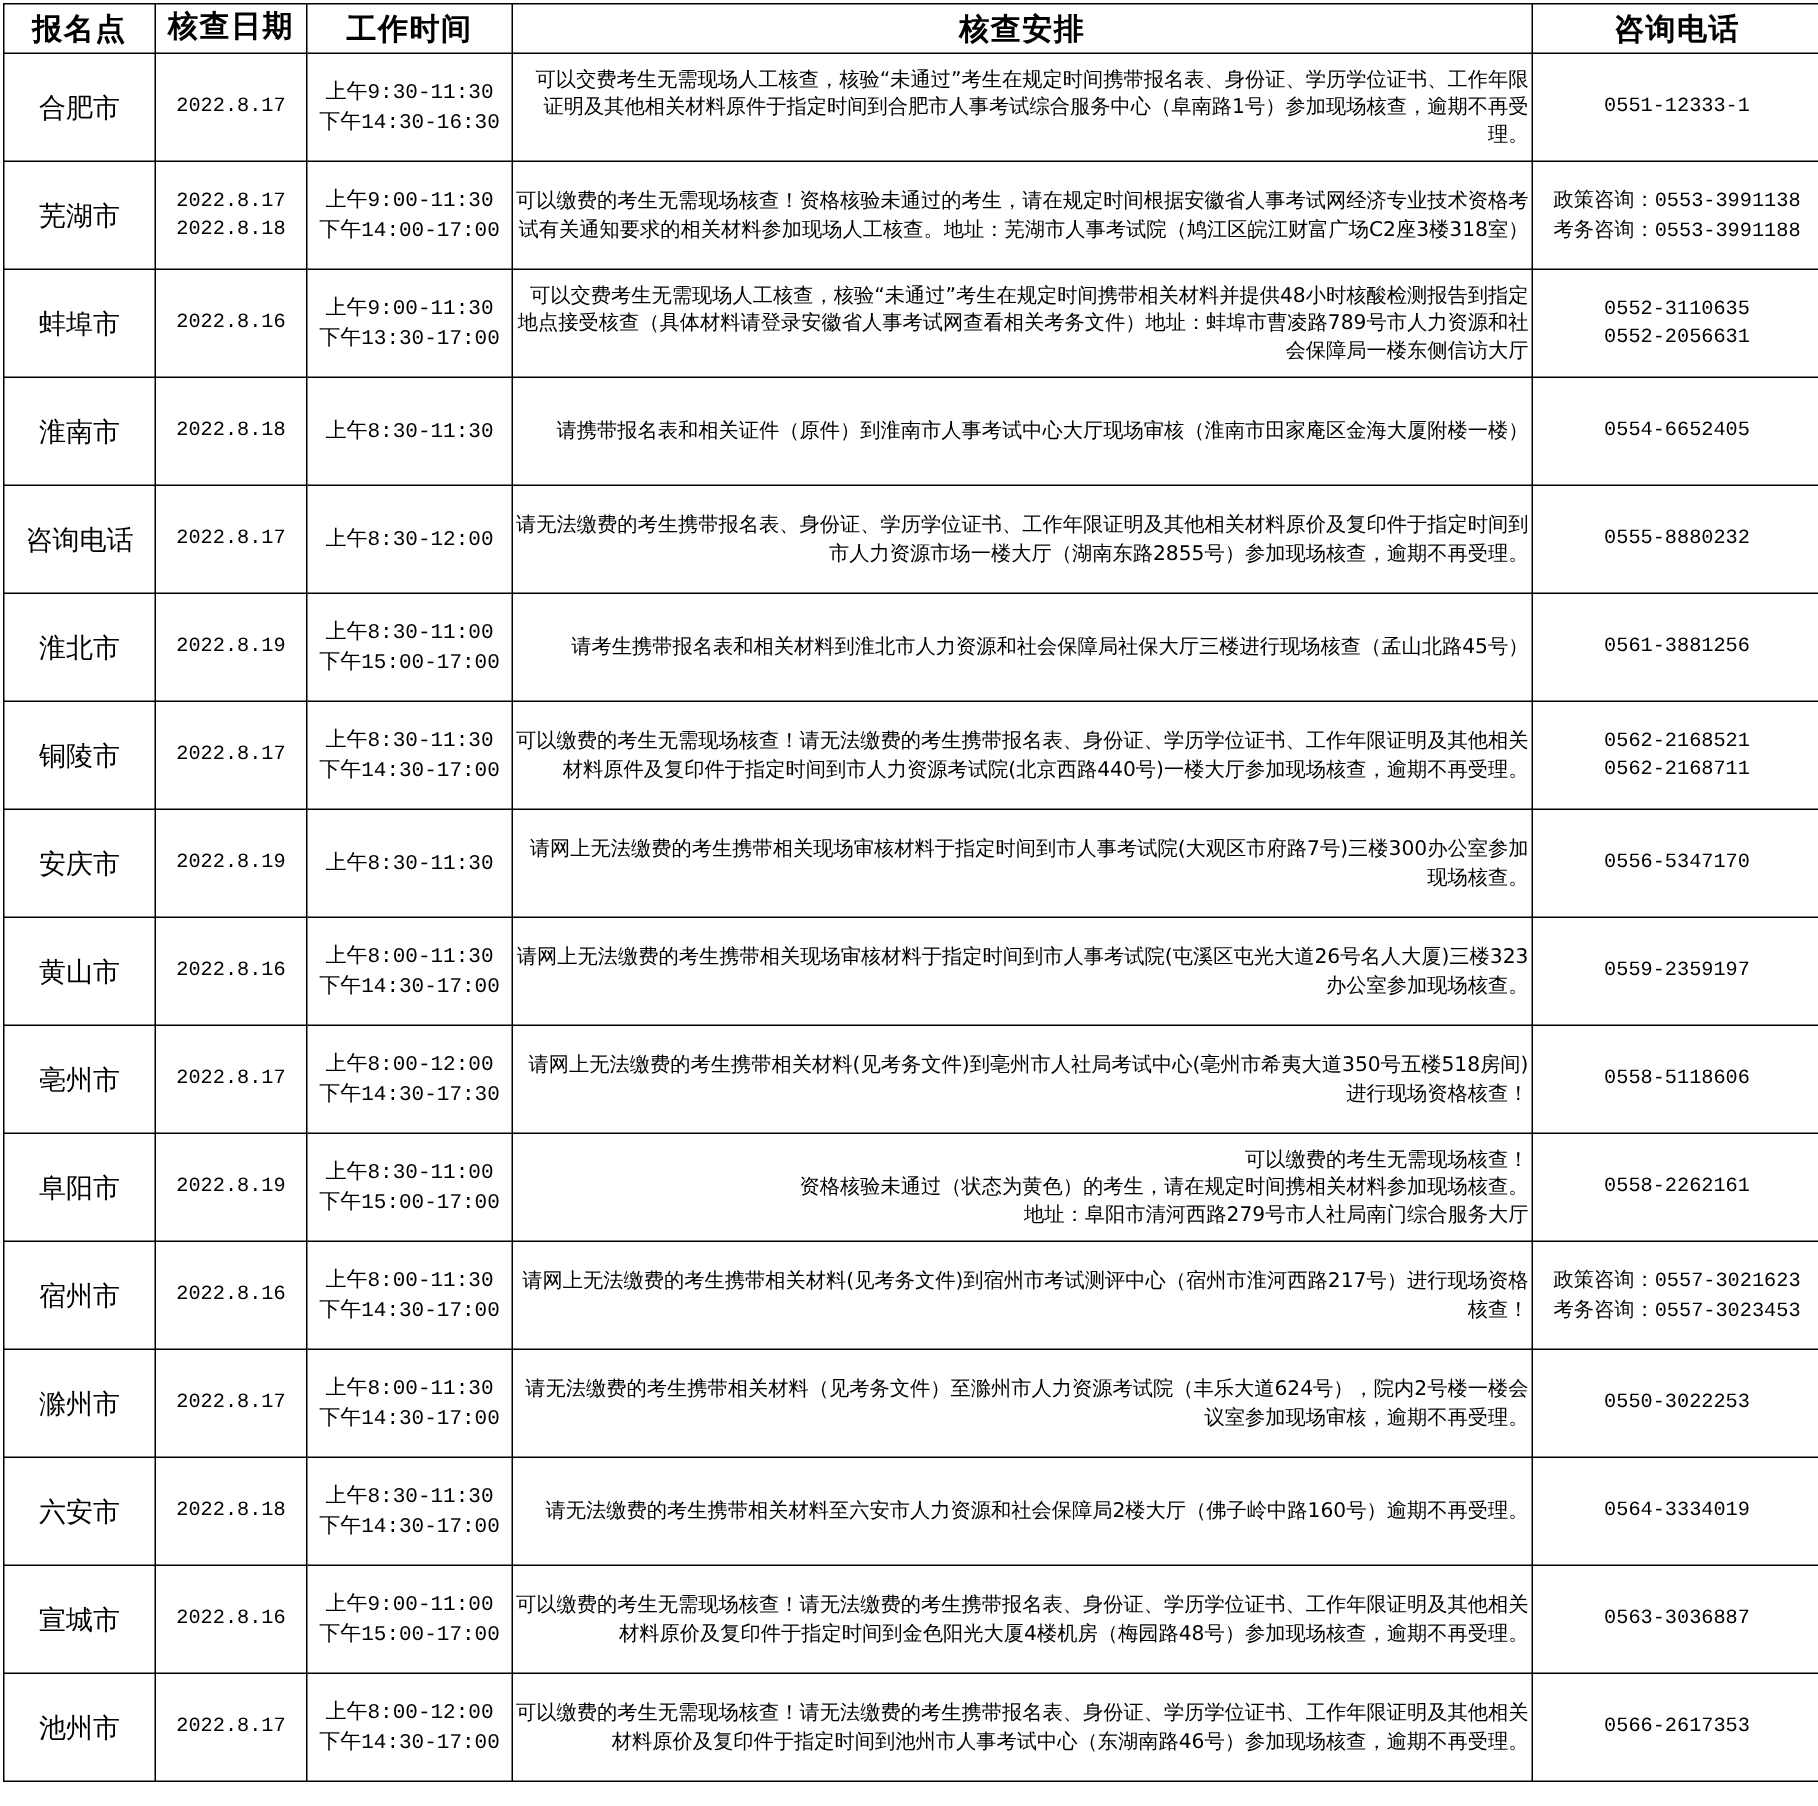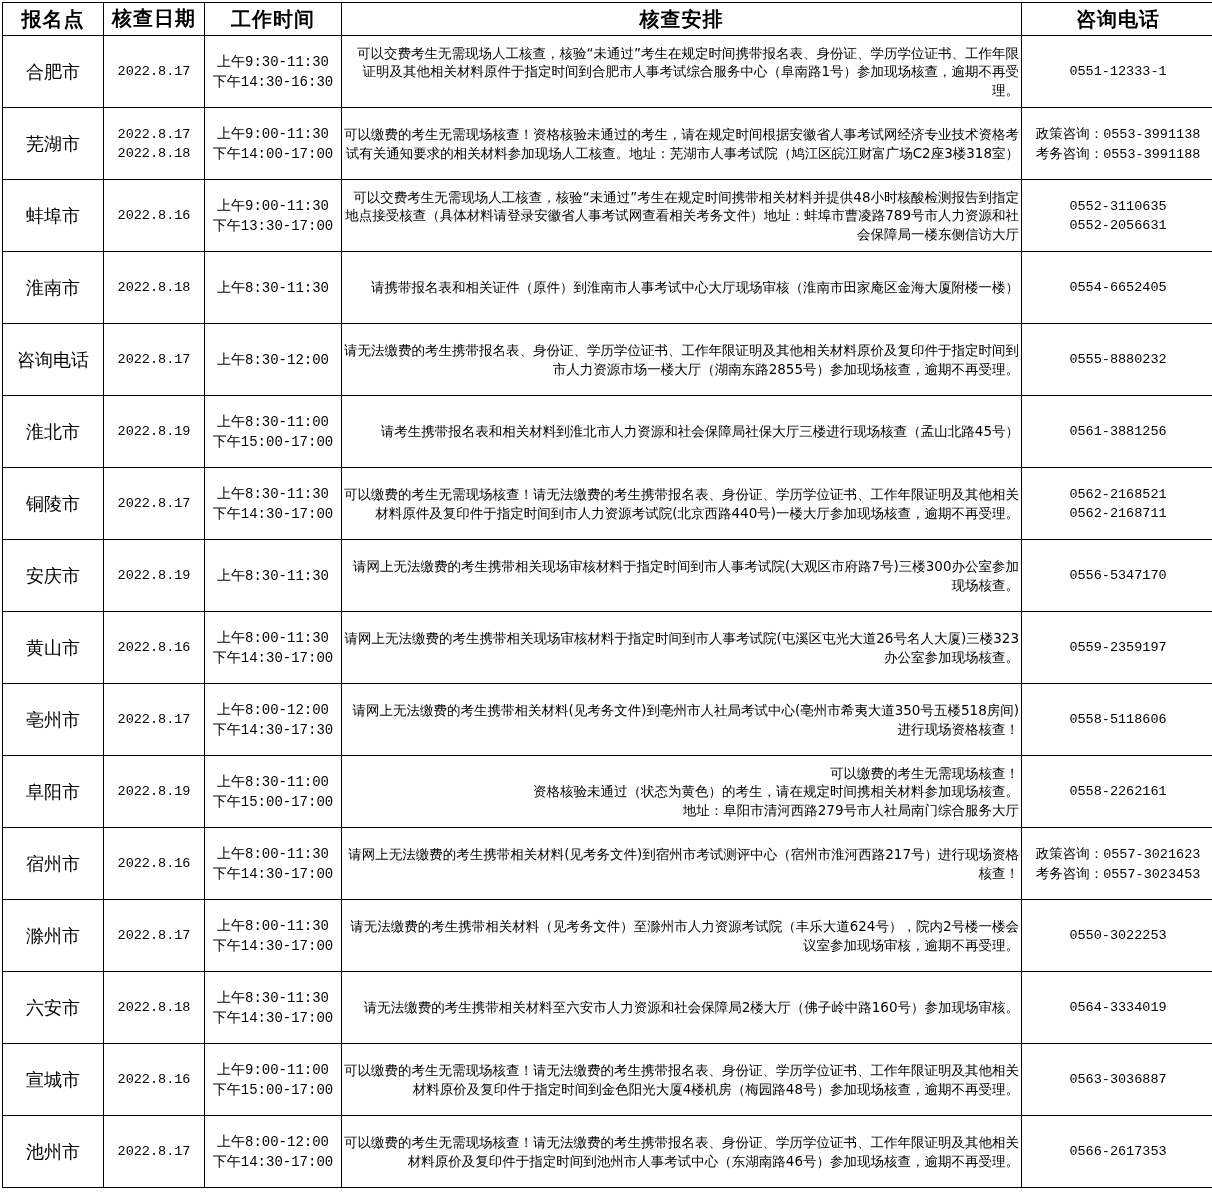--- a/index.html
+++ b/index.html
@@ -241,21 +241,21 @@
   </tr>
       <tr>
     <td class="c-city"><span>六安市</span></td>
     <td class="c-date">
           <span class="ln">2022.8.18</span>
         </td>
     <td class="c-time">
           <span class="ln"><span>上午</span><span class="num">8:30-11:30</span></span>
           <span class="ln"><span>下午</span><span class="num">14:30-17:00</span></span>
         </td>
-    <td class="c-arr"><span>请无法缴费的考生携带相关材料至六安市人力资源和社会保障局2楼大厅（佛子岭中路160号）参加现场审核。</span></td>
+    <td class="c-arr"><span>请无法缴费的考生携带相关材料至六安市人力资源和社会保障局2楼大厅（佛子岭中路160号）逾期不再受理。</span></td>
     <td class="c-tel">
           <span class="ln"><span>0564-3334019</span></span>
         </td>
   </tr>
       <tr>
     <td class="c-city"><span>宣城市</span></td>
     <td class="c-date">
           <span class="ln">2022.8.16</span>
         </td>
     <td class="c-time">

